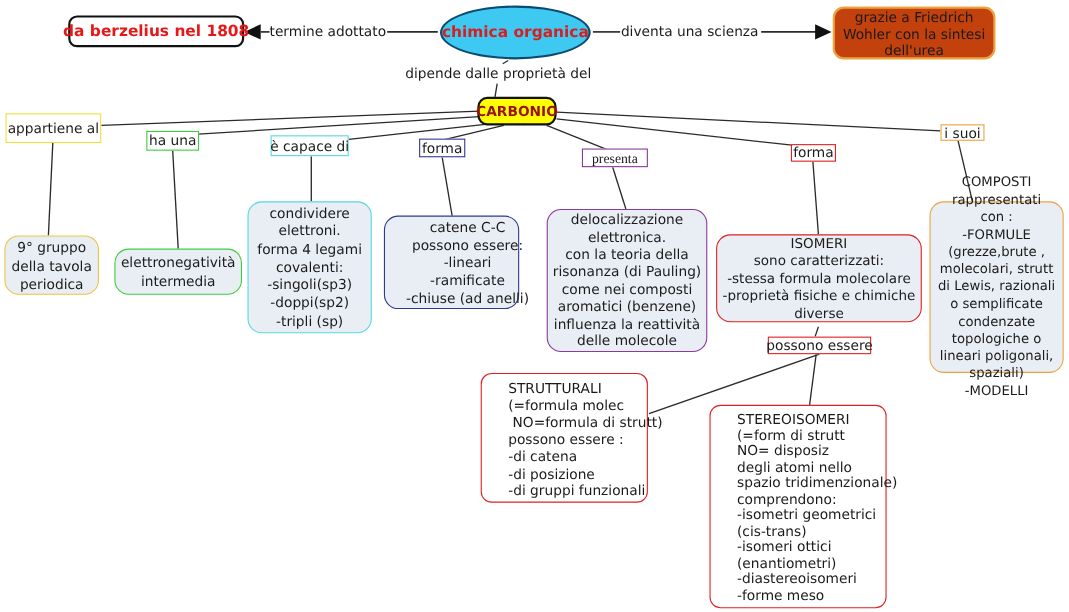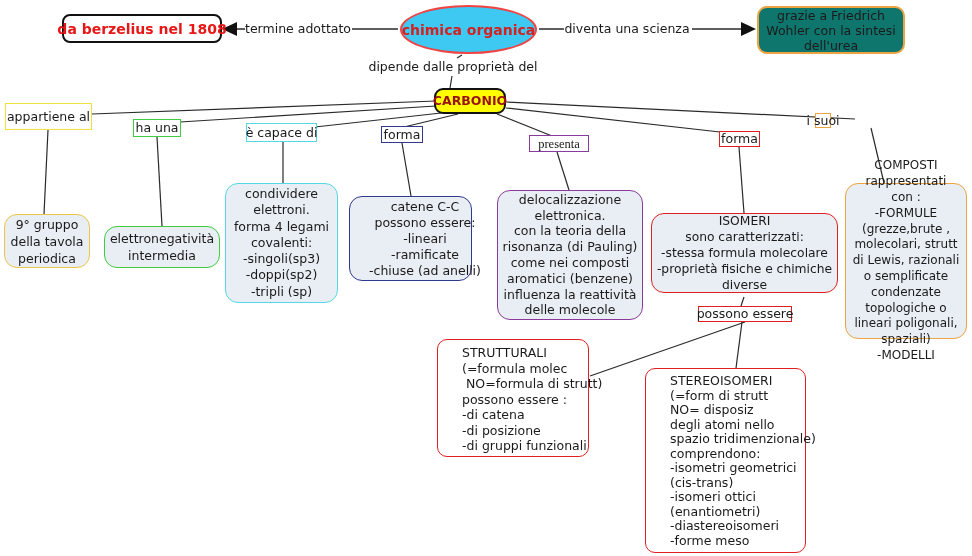--- a/index.html
+++ b/index.html
@@ -59,42 +59,42 @@
     <line x1="744" y1="297" x2="741" y2="306"></line>
     <line x1="745" y1="322" x2="590" y2="376"></line>
     <line x1="742" y1="322" x2="736" y2="368"></line>
   </svg>
 
   <div class="node topnode" style="left:62px; top:14px; width:160px; height:29px; background:#fff; border:2px solid #111;
               border-radius:8px; color:#e81717; font-size:14px;">da berzelius nel 1808</div>
 
   <div class="node freetext" style="left:246px; top:21px; width:104px; height:16px;">termine adottato</div>
 
-  <div class="node topnode" style="left:400px; top:5px; width:137px; height:49px; background:#3ec9f2; border:2px solid #ef4444;
+  <div class="node topnode" style="left:400px; top:5px; width:137px; height:49px; background:#3ec9f2; border:2px solid #0c4a6e;
               border-radius:50%; color:#d42020; font-size:14px;">chimica organica</div>
 
   <div class="node freetext" style="left:564px; top:21px; width:126px; height:16px;">diventa una scienza</div>
 
-  <div class="node" style="left:757px; top:6px; width:148px; height:48px; background:#0f766e; border:2px solid #eba440;
+  <div class="node" style="left:757px; top:6px; width:148px; height:48px; background:#c2410c; border:2px solid #eba440;
               border-radius:10px; line-height:15px;">grazie a Friedrich
 Wohler con la sintesi
 dell'urea</div>
 
   <div class="node freetext" style="left:367px; top:59px; width:172px; height:16px;">dipende dalle proprietà del</div>
 
   <div class="node topnode" style="left:434px; top:88px; width:72px; height:26px; background:#ffff00; border:2px solid #111;
               border-radius:9px; color:#991111; font-size:12.5px;">CARBONIO</div>
 
   <div class="node lbl" style="left:5px; top:103px; width:87px; height:27px; border-color:#f0e23c;">appartiene al</div>
   <div class="node lbl" style="left:133px; top:119px; width:48px; height:18px; border-color:#3fcc3f;">ha una</div>
   <div class="node lbl" style="left:246px; top:123px; width:71px; height:19px; border-color:#55d8e4;">è capace di</div>
   <div class="node lbl" style="left:381px; top:126px; width:42px; height:17px; border-color:#2f3a8f;">forma</div>
   <div class="node lbl" style="left:529px; top:135px; width:60px; height:17px; border-color:#8a3a9b;font-family:Liberation Serif, serif;">presenta</div>
   <div class="node lbl" style="left:719px; top:131px; width:41px; height:16px; border-color:#e02020;">forma</div>
-  <div class="node lbl" style="left:815px; top:113px; width:16px; height:15px; border-color:#eba440;">i suoi</div>
+  <div class="node lbl" style="left:855px; top:113px; width:40px; height:15px; border-color:#eba440;">i suoi</div>
   <div class="node lbl" style="left:698px; top:306px; width:94px; height:16px; border-color:#e02020;">possono essere</div>
 
   <div class="node concept" style="left:4px; top:214px; width:86px; height:54px; border-color:#ecc544; line-height:17px;">9° gruppo
 della tavola
 periodica</div>
 
   <div class="node concept" style="left:104px; top:226px; width:116px; height:42px; border-color:#3fcc3f; line-height:17px;">elettronegatività
 intermedia</div>
 
   <div class="node concept" style="left:225px; top:183px; width:113px; height:120px; border-color:#55d8e4; line-height:16.3px;">condividere

